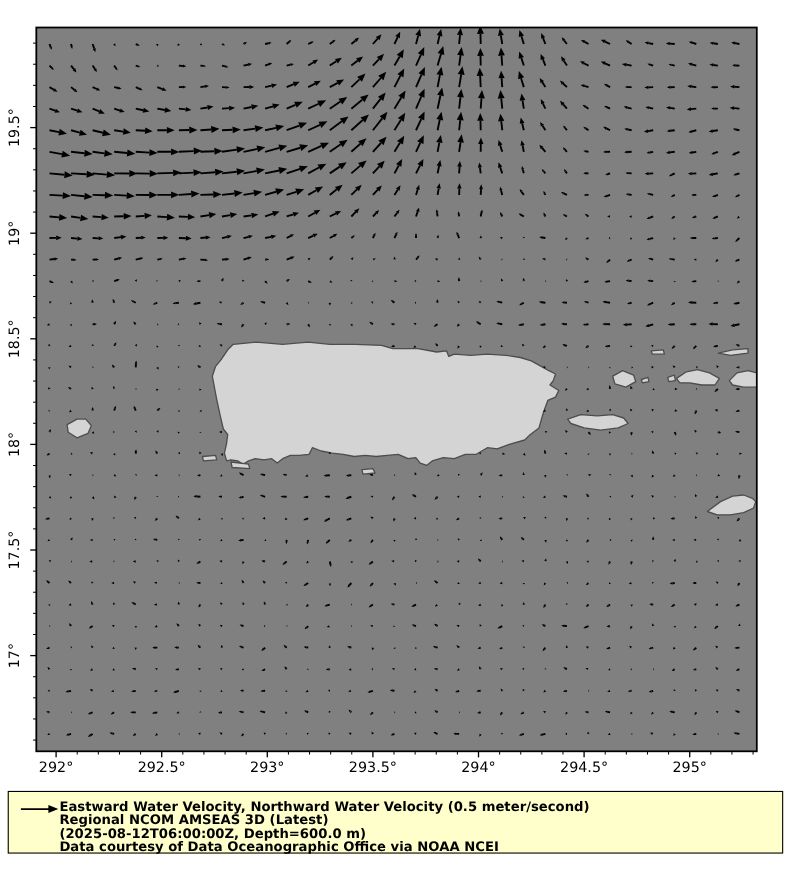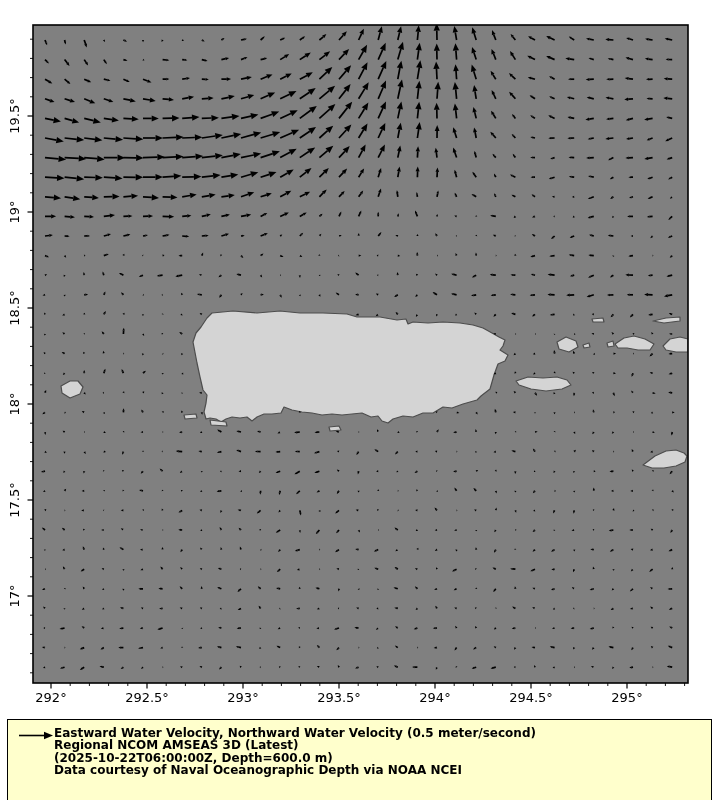--- a/index.html
+++ b/index.html
@@ -1747,26 +1747,26 @@
         <text x="14" y="116" text-anchor="middle" dominant-baseline="central" transform="rotate(-90 14 116)" class="ticklabel">19.5°</text>
         <text x="14" y="212" text-anchor="middle" dominant-baseline="central" transform="rotate(-90 14 212)" class="ticklabel">19°</text>
         <text x="14" y="308" text-anchor="middle" dominant-baseline="central" transform="rotate(-90 14 308)" class="ticklabel">18.5°</text>
         <text x="14" y="404" text-anchor="middle" dominant-baseline="central" transform="rotate(-90 14 404)" class="ticklabel">18°</text>
         <text x="14" y="500" text-anchor="middle" dominant-baseline="central" transform="rotate(-90 14 500)" class="ticklabel">17.5°</text>
         <text x="14" y="596" text-anchor="middle" dominant-baseline="central" transform="rotate(-90 14 596)" class="ticklabel">17°</text>
       </g>
     <rect id="borderRect" fill="none" x="33" y="25" width="655" height="658" stroke="#000000" stroke-width="1.6"></rect>
   </svg>
 
-  <div id="legendBox" class="legend" style="left: 7px; top: 719px; width: 705px; height: 82px; background: rgb(255, 255, 204); border-color: rgb(0, 0, 0);">
+  <div id="legendBox" class="legend" style="left: 7px; top: 719px; width: 705px; height: 57px; background: rgb(255, 255, 204); border-color: rgb(0, 0, 0);">
     <svg class="keyarrow" width="36" height="13" viewBox="0 0 36 13">
       <line x1="1" y1="6.5" x2="27" y2="6.5" stroke="#000" stroke-width="1.6"></line>
       <polygon points="26,2.8 35,6.5 26,10.2" fill="#000"></polygon>
     </svg>
     <div class="txt">
       <div class="ln b">Eastward Water Velocity, Northward Water Velocity (0.5 meter/second)</div>
       <div class="ln">Regional NCOM AMSEAS 3D (Latest)</div>
-      <div class="ln">(2025-10-22T06:00:00Z, Depth=600.0 m)</div>
-      <div class="ln">Data courtesy of Naval Oceanographic Depth via NOAA NCEI</div>
+      <div class="ln">(2025-08-12T06:00:00Z, Depth=600.0 m)</div>
+      <div class="ln">Data courtesy of Data Oceanographic Office via NOAA NCEI</div>
     </div>
   </div>
 
 </div>
 
 </body></html>

